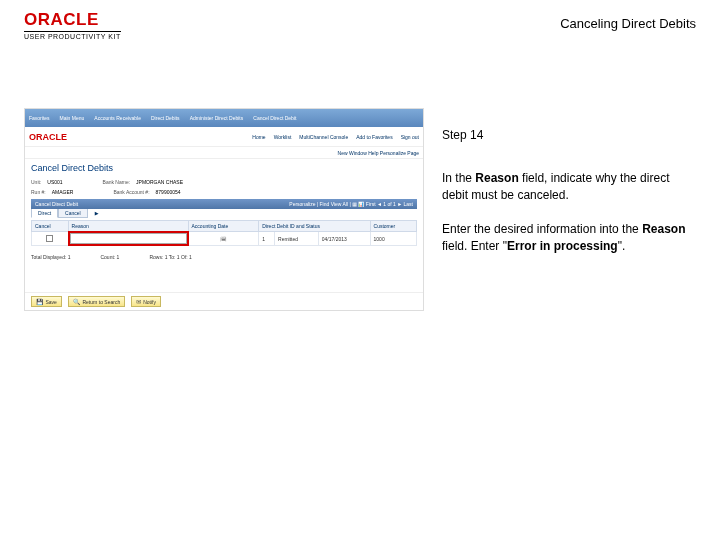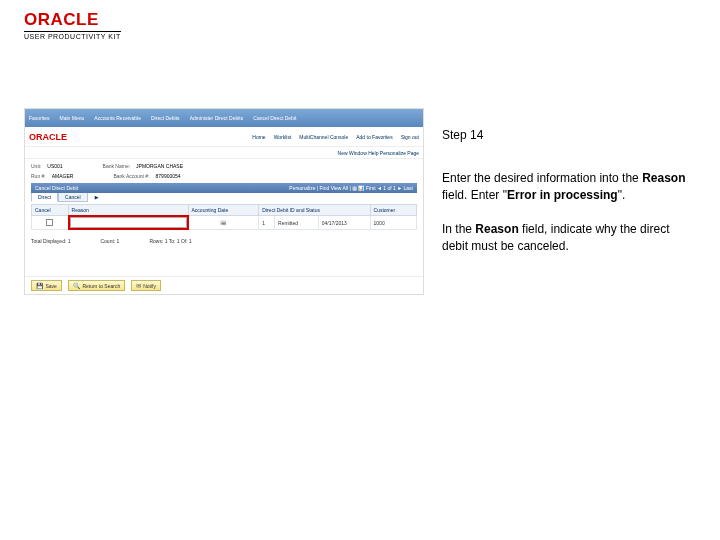--- a/index.html
+++ b/index.html
@@ -194,20 +194,21 @@
   .ps-btn .ic { font-size: 6px; }
 </style>
 </head>
 <body>
 
 <div class="header">
   <div class="logo-block">
     <div class="oracle-logo">ORACLE</div>
     <div class="upk">USER PRODUCTIVITY KIT</div>
   </div>
+  <div class="page-title">Canceling Direct Debits</div>
 </div>
 
 <div class="content">
   <div class="left">
     <div class="screenshot">
       <div class="ps-topnav">
         <div class="nav-left">
           <span>Favorites</span>
           <span>Main Menu</span>
           <span>Accounts Receivable</span>
@@ -221,20 +222,21 @@
         <div class="tabs">
           <span>Home</span>
           <span>Worklist</span>
           <span>MultiChannel Console</span>
           <span>Add to Favorites</span>
           <span>Sign out</span>
         </div>
       </div>
       <div class="ps-useractions">New Window  Help  Personalize Page</div>
       <div class="ps-body">
+        <div class="cdd-title">Cancel Direct Debits</div>
         <div class="pair-row">
           <div class="field">
             <span class="lbl">Unit:</span>
             <span class="val">US001</span>
           </div>
           <div class="field">
             <span class="lbl">Bank Name:</span>
             <span class="val">JPMORGAN CHASE</span>
           </div>
         </div>
@@ -314,19 +316,19 @@
             <span class="ic">✉</span>
             <span>Notify</span>
           </div>
       </div>
     </div>
   </div>
 
   <div class="right">
     <div class="step">Step 14</div>
     <div class="para">
-      <span>Enter the desired information into the </span><b>Reason</b><span> field. Enter "</span><b>Error in processing</b><span>".</span>
+      <span>In the </span><b>Reason</b><span> field, indicate why the direct debit must be canceled.</span>
     </div>
     <div class="para">
-      <span>In the </span><b>Reason</b><span> field, indicate why the direct debit must be canceled.</span>
+      <span>Enter the desired information into the </span><b>Reason</b><span> field. Enter "</span><b>Error in processing</b><span>".</span>
     </div>
   </div>
 </div>
 
 </body></html>

